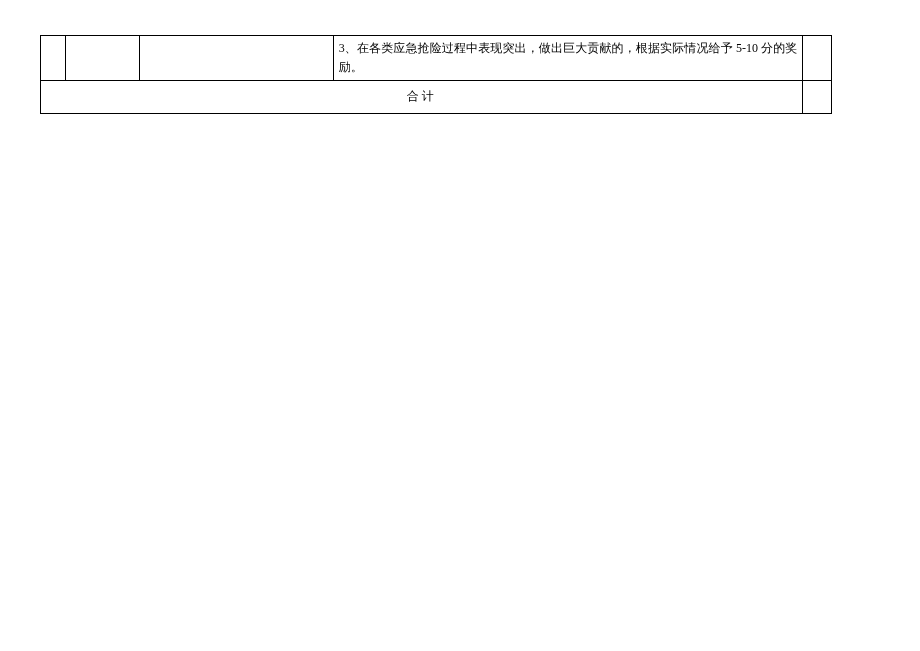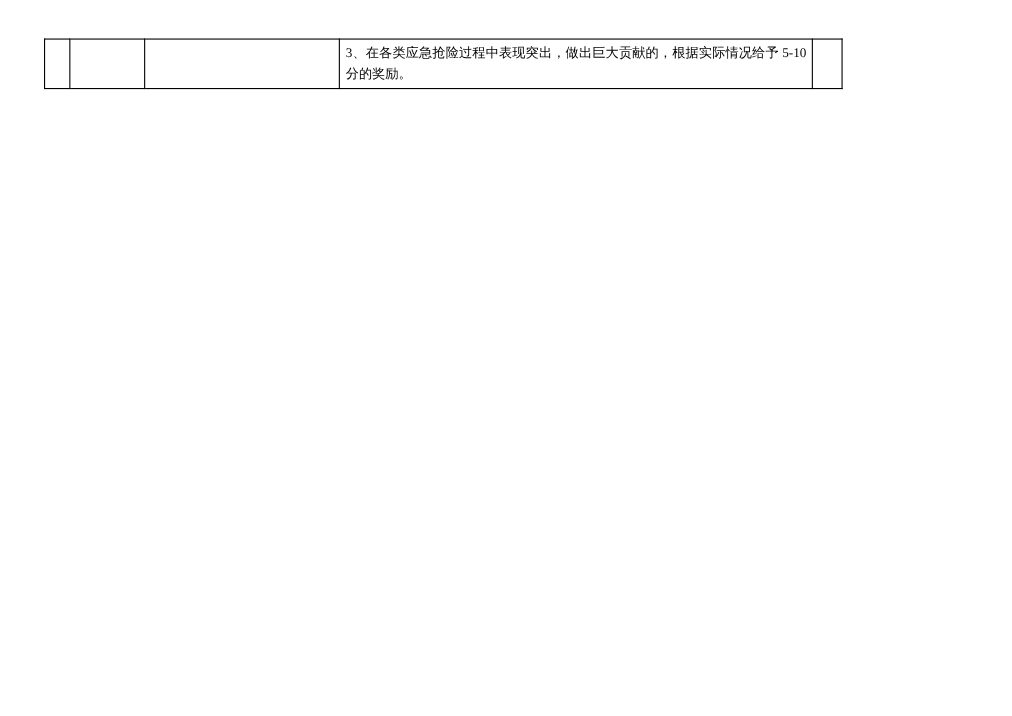--- a/index.html
+++ b/index.html
@@ -13,21 +13,21 @@
       font-size: 12px;
       color: #000000;
       width: 920px;
       height: 651px;
       position: relative;
     }
     .table-container {
       position: absolute;
       top: 35px;
       left: 40px;
-      width: 726px;
+      width: 792px;
     }
     table {
       border-collapse: collapse;
       width: 100%;
     }
     td {
       border: 1px solid #000000;
       vertical-align: middle;
       padding: 3px 4px;
       font-size: 12px;
@@ -62,15 +62,19 @@
 <div class="table-container">
   <table>
     <tbody>
         <tr>
       <td class="col1"></td>
       <td class="col2"></td>
       <td class="col3"></td>
       <td class="col4">3、在各类应急抢险过程中表现突出，做出巨大贡献的，根据实际情况给予 5-10 分的奖励。</td>
       <td class="col5"></td>
     </tr>
+    <tr class="total-row">
+      <td class="merged" colspan="4">合计</td>
+      <td class="col5"></td>
+    </tr>
   </tbody>
     </table>
 </div>
 
 </body></html>

